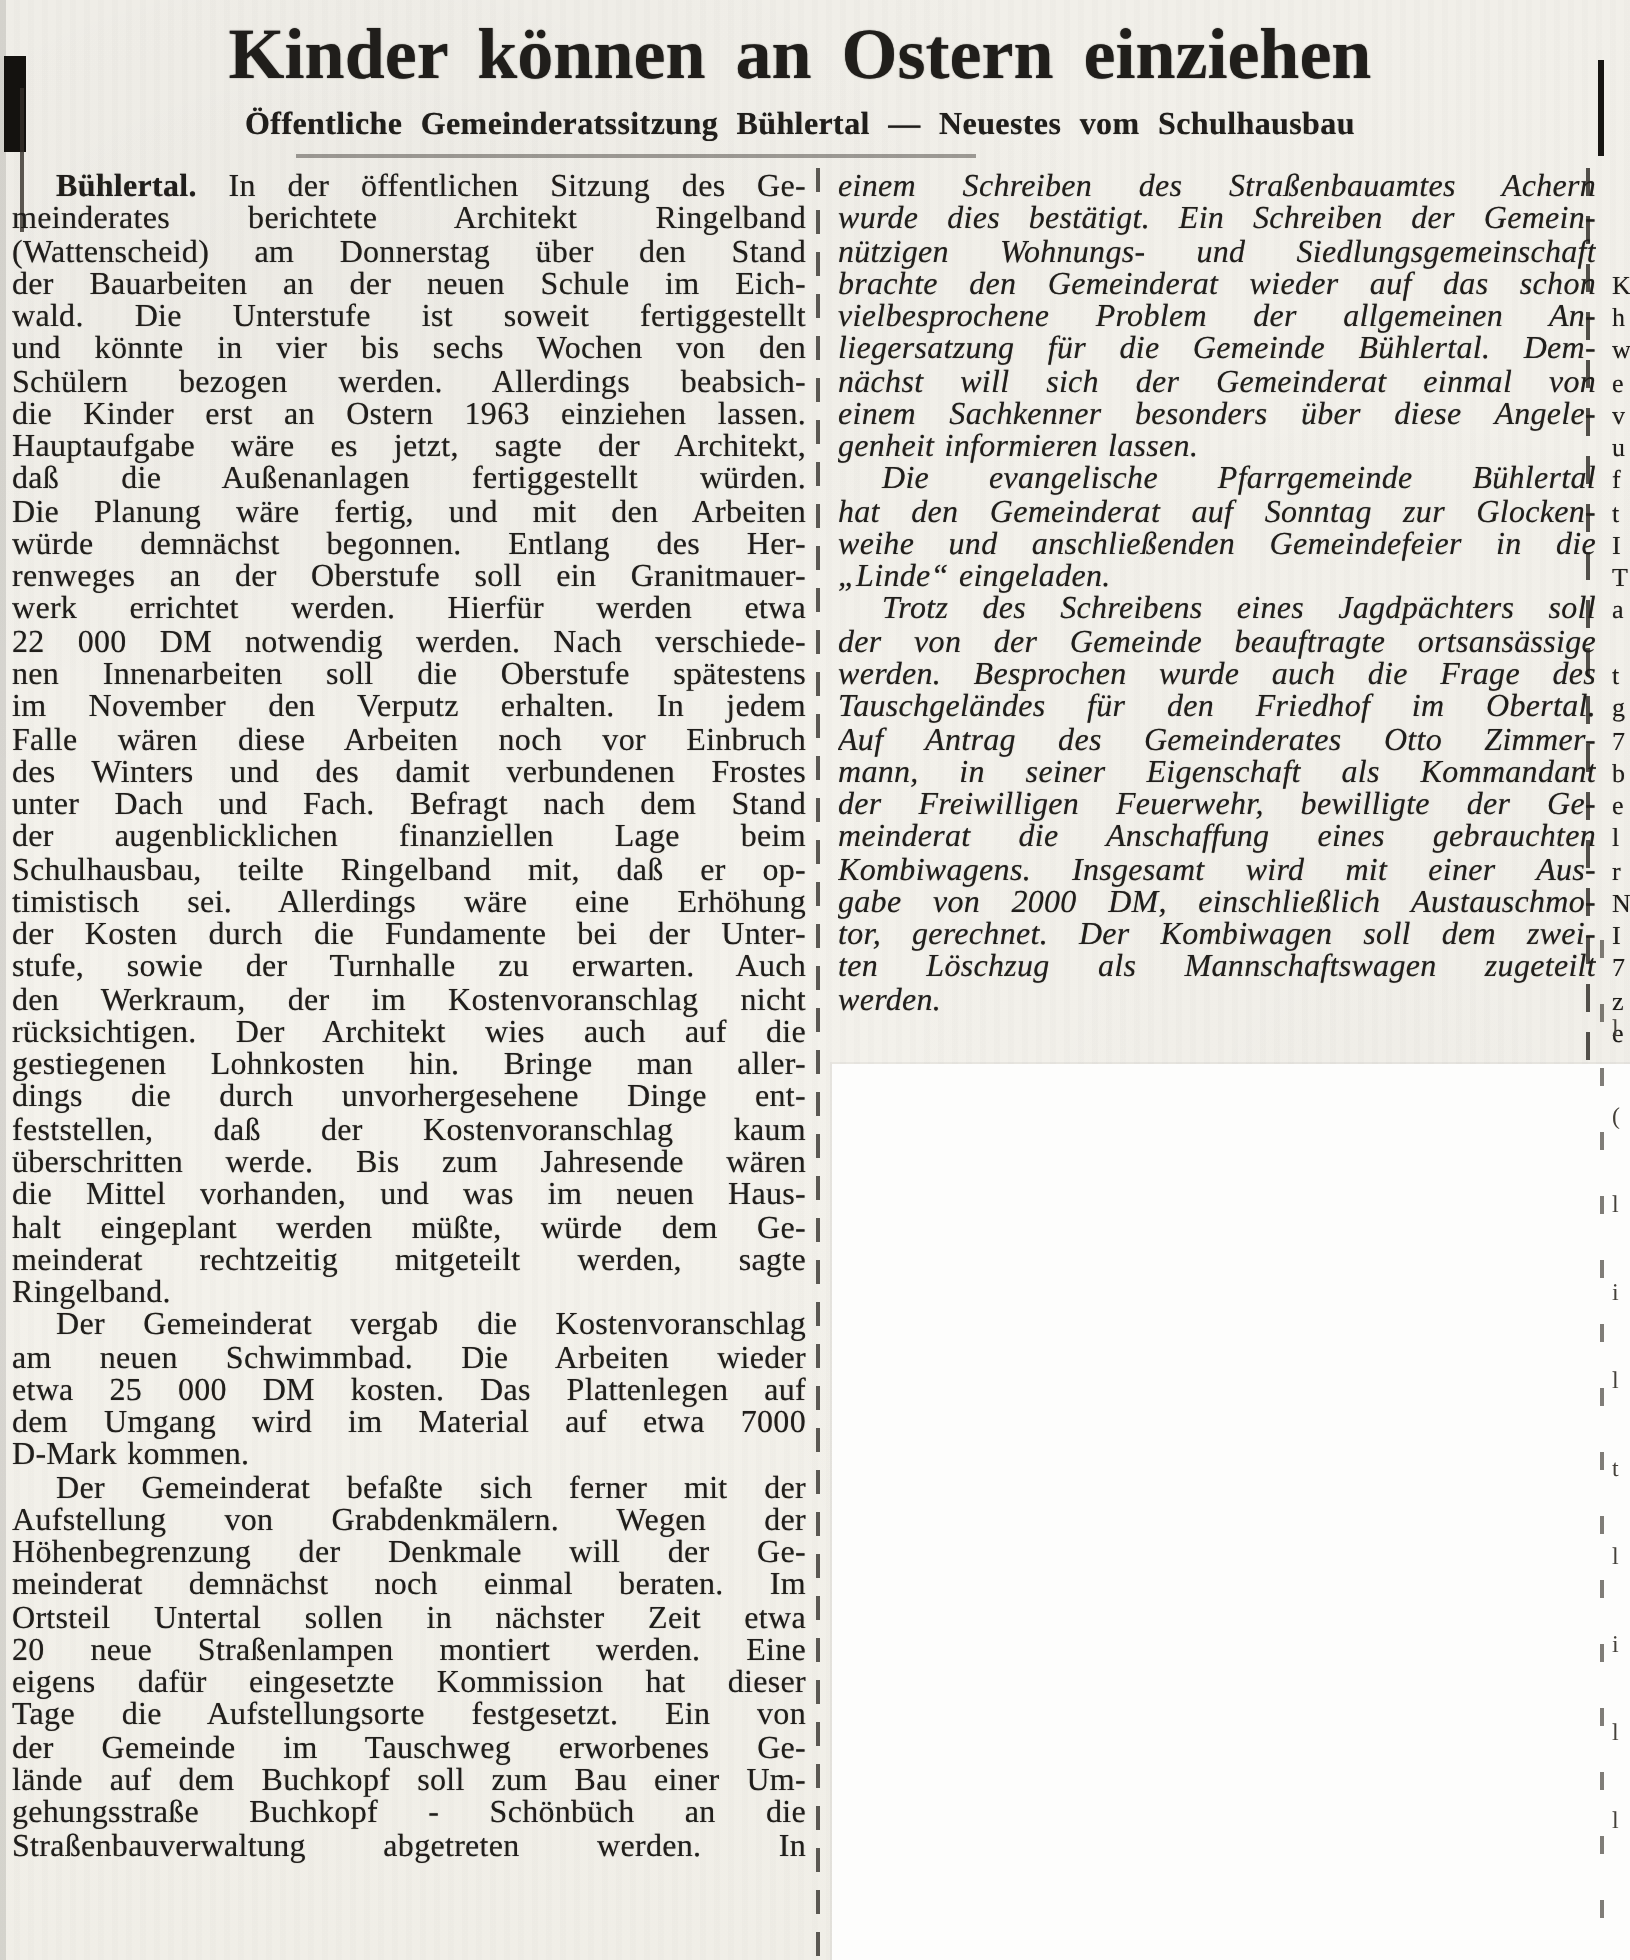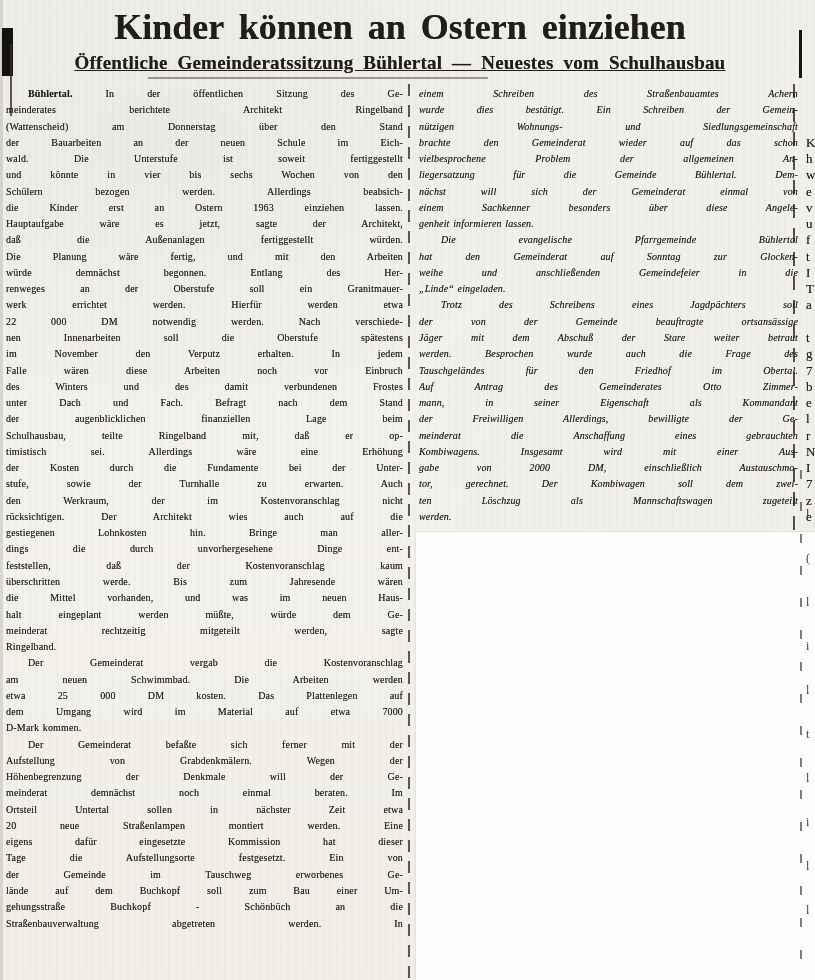--- a/index.html
+++ b/index.html
@@ -20,29 +20,28 @@
     background:repeating-linear-gradient(90deg,rgba(0,0,0,0.012) 0 3px,transparent 3px 7px);
   }
   
   .header{position:absolute;left:30px;top:4px;width:740px;text-align:center;}
   .headline{
     margin:0;font-size:36px;line-height:46px;font-weight:700;
     word-spacing:6px;letter-spacing:0px;
     text-shadow:0 0 0.6px rgba(10,8,5,0.7);
   }
   .subhead{
-    margin:3px 0 12px 0;font-size:19px;line-height:20px;font-weight:700;
+    margin:3px 0 12px 0;font-size:16px;line-height:20px;font-weight:700;
     word-spacing:5px;letter-spacing:0.2px;
     text-shadow:0 0 0.4px rgba(10,8,5,0.6);
-    text-decoration:underline;
   }
   .subhead-rule{position:absolute;left:148px;top:77px;width:340px;height:2px;
     background:rgba(30,26,20,0.40);}
   
-  .col{position:absolute;top:86px;font-size:10px;}
+  .col{position:absolute;top:86px;font-size:16px;}
   .col-left{left:6px;width:397px;}
   .col-right{left:419px;width:379px;font-style:italic;}
   .line{
     height:16.28px;line-height:16.28px;overflow:hidden;
     text-align:justify;letter-spacing:0.15px;word-spacing:1px;
     text-shadow:0 0 0.45px rgba(15,12,8,0.55);
     white-space:normal;
   }
   .line::after{content:"";display:inline-block;width:100%;height:0;}
   .line.endp::after{content:none;}
@@ -132,21 +131,21 @@
       <div class="line">rücksichtigen. Der Architekt wies auch auf die</div>
       <div class="line">gestiegenen Lohnkosten hin. Bringe man aller-</div>
       <div class="line">dings die durch unvorhergesehene Dinge ent-</div>
       <div class="line">feststellen, daß der Kostenvoranschlag kaum</div>
       <div class="line">überschritten werde. Bis zum Jahresende wären</div>
       <div class="line">die Mittel vorhanden, und was im neuen Haus-</div>
       <div class="line">halt eingeplant werden müßte, würde dem Ge-</div>
       <div class="line">meinderat rechtzeitig mitgeteilt werden, sagte</div>
       <div class="line endp">Ringelband.</div>
       <div class="line indent">Der Gemeinderat vergab die Kostenvoranschlag</div>
-      <div class="line">am neuen Schwimmbad. Die Arbeiten werden</div>
+      <div class="line">am neuen Schwimmbad. Die Arbeiten wieder</div>
       <div class="line">etwa 25 000 DM kosten. Das Plattenlegen auf</div>
       <div class="line">dem Umgang wird im Material auf etwa 7000</div>
       <div class="line endp">D-Mark kommen.</div>
       <div class="line indent">Der Gemeinderat befaßte sich ferner mit der</div>
       <div class="line">Aufstellung von Grabdenkmälern. Wegen der</div>
       <div class="line">Höhenbegrenzung der Denkmale will der Ge-</div>
       <div class="line">meinderat demnächst noch einmal beraten. Im</div>
       <div class="line">Ortsteil Untertal sollen in nächster Zeit etwa</div>
       <div class="line">20 neue Straßenlampen montiert werden. Eine</div>
       <div class="line">eigens dafür eingesetzte Kommission hat dieser</div>
@@ -165,26 +164,25 @@
       <div class="line">liegersatzung für die Gemeinde Bühlertal. Dem-</div>
       <div class="line">nächst will sich der Gemeinderat einmal von</div>
       <div class="line">einem Sachkenner besonders über diese Angele-</div>
       <div class="line endp">genheit informieren lassen.</div>
       <div class="line indent">Die evangelische Pfarrgemeinde Bühlertal</div>
       <div class="line">hat den Gemeinderat auf Sonntag zur Glocken-</div>
       <div class="line">weihe und anschließenden Gemeindefeier in die</div>
       <div class="line endp">„Linde“ eingeladen.</div>
       <div class="line indent">Trotz des Schreibens eines Jagdpächters soll</div>
       <div class="line">der von der Gemeinde beauftragte ortsansässige</div>
-      <div class="line">Jäger mit dem Abschuß der Stare weiter betraut</div>
       <div class="line">werden. Besprochen wurde auch die Frage des</div>
       <div class="line">Tauschgeländes für den Friedhof im Obertal.</div>
       <div class="line">Auf Antrag des Gemeinderates Otto Zimmer-</div>
       <div class="line">mann, in seiner Eigenschaft als Kommandant</div>
-      <div class="line">der Freiwilligen Allerdings, bewilligte der Ge-</div>
+      <div class="line">der Freiwilligen Feuerwehr, bewilligte der Ge-</div>
       <div class="line">meinderat die Anschaffung eines gebrauchten</div>
       <div class="line">Kombiwagens. Insgesamt wird mit einer Aus-</div>
       <div class="line">gabe von 2000 DM, einschließlich Austauschmo-</div>
       <div class="line">tor, gerechnet. Der Kombiwagen soll dem zwei-</div>
       <div class="line">ten Löschzug als Mannschaftswagen zugeteilt</div>
       <div class="line endp">werden.</div>
     </div>
 
   <div class="edge-col edge-col-top" id="edge-top">
       <div class="efrag"></div>

